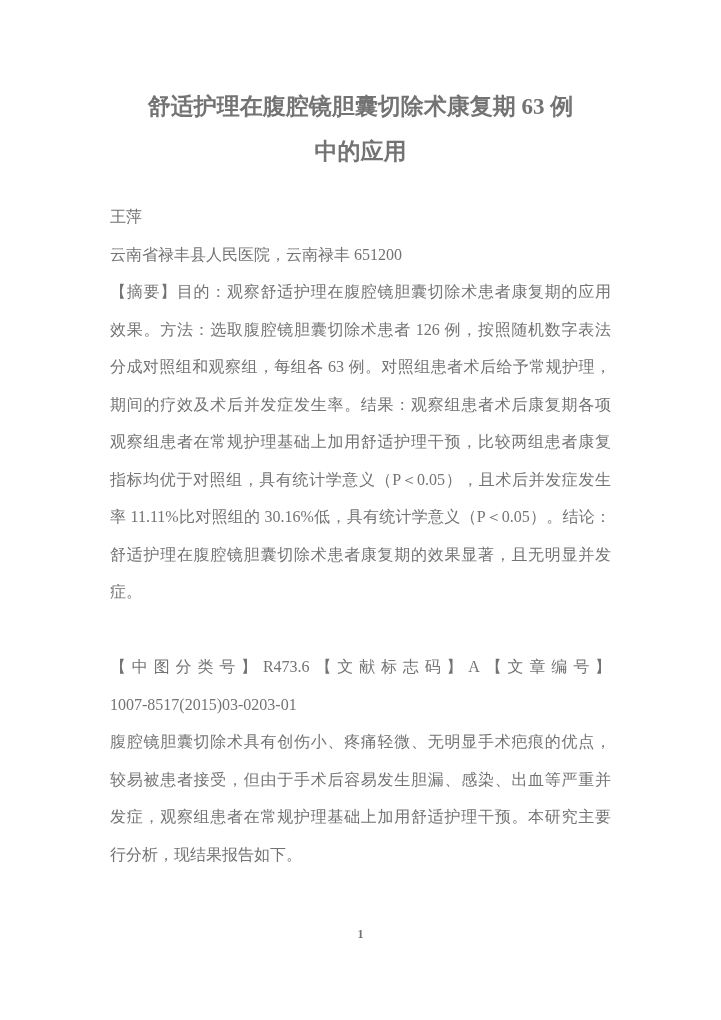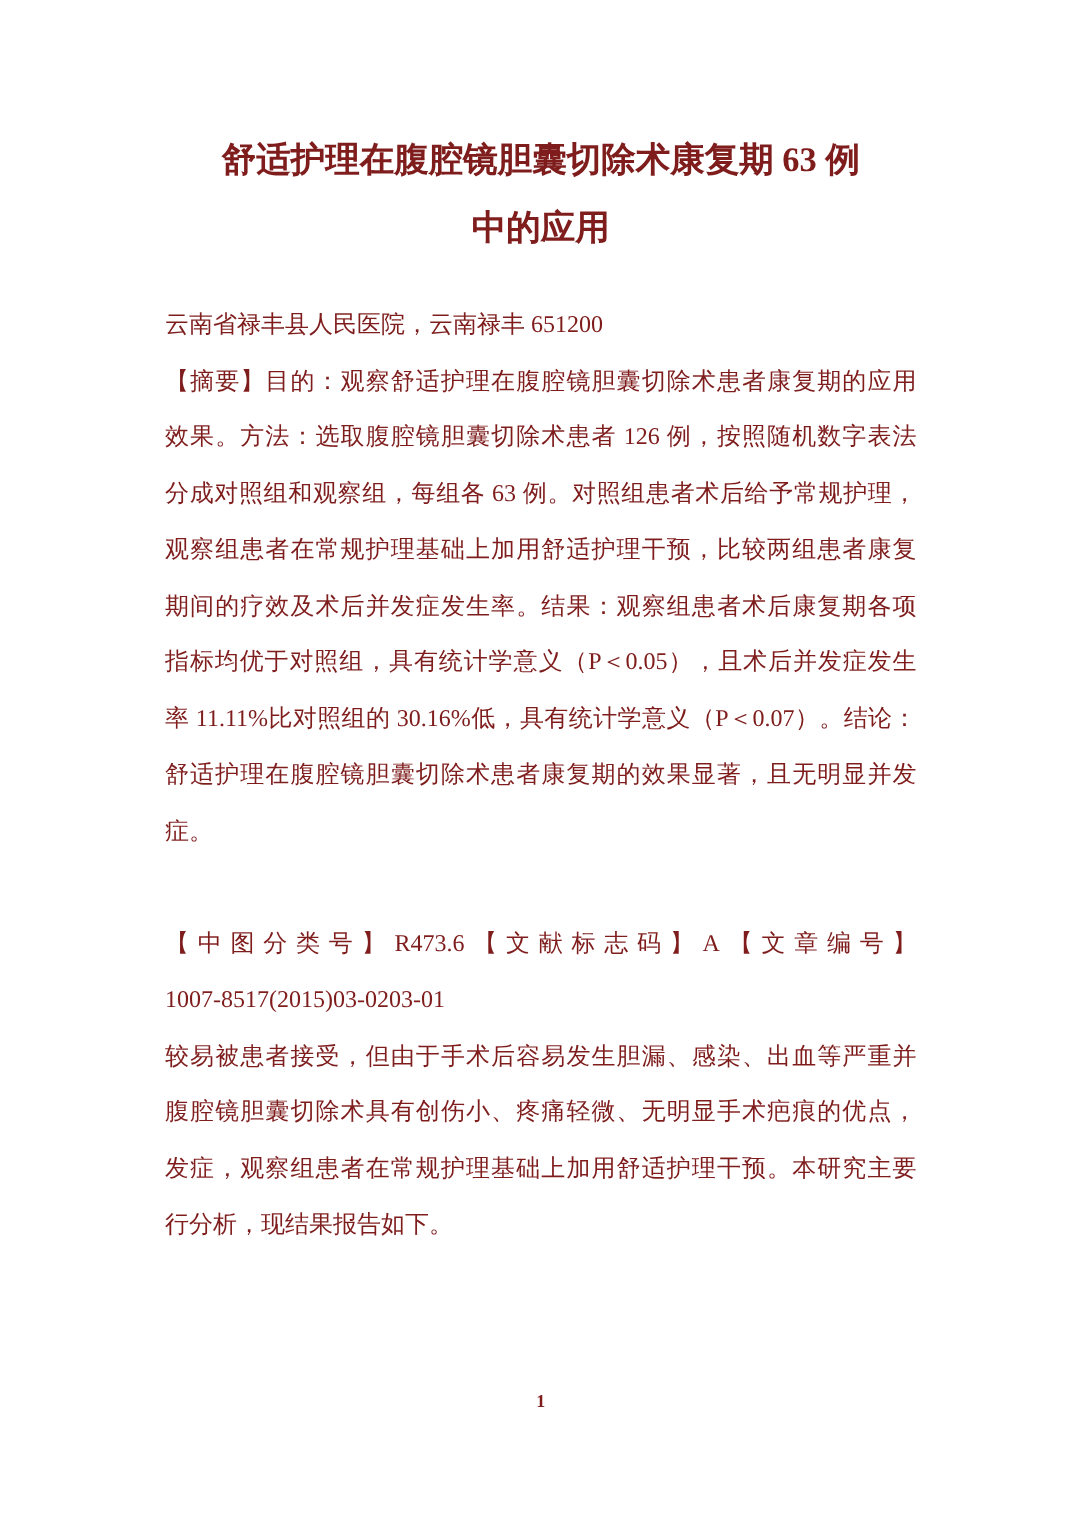--- a/index.html
+++ b/index.html
@@ -5,21 +5,21 @@
   html, body {
     margin: 0;
     padding: 0;
     background: #ffffff;
   }
   .page {
     position: relative;
     width: 721px;
     height: 1020px;
     background: #ffffff;
-    color: #7f1d1d;
+    color: #737373;
     font-family: "Liberation Serif", "DejaVu Serif", serif;
     overflow: hidden;
   }
   .content {
     position: absolute;
     left: 110px;
     top: 84px;
     width: 501px;
   }
   .doc-title {
@@ -60,40 +60,41 @@
 <body>
 
 <div class="page">
   <div class="content">
 
     <h1 class="doc-title">
       <span class="title-line">舒适护理在腹腔镜胆囊切除术康复期 63 例</span>
       <span class="title-line">中的应用</span>
     </h1>
 
+    <div class="line">王萍</div>
     <div class="line">云南省禄丰县人民医院，云南禄丰 651200</div>
 
     <div class="line jline">【摘要】目的：观察舒适护理在腹腔镜胆囊切除术患者康复期的应用</div>
     <div class="line jline">效果。方法：选取腹腔镜胆囊切除术患者 126 例，按照随机数字表法</div>
     <div class="line jline">分成对照组和观察组，每组各 63 例。对照组患者术后给予常规护理，</div>
+    <div class="line jline">期间的疗效及术后并发症发生率。结果：观察组患者术后康复期各项</div>
     <div class="line jline">观察组患者在常规护理基础上加用舒适护理干预，比较两组患者康复</div>
-    <div class="line jline">期间的疗效及术后并发症发生率。结果：观察组患者术后康复期各项</div>
     <div class="line jline">指标均优于对照组，具有统计学意义（P＜0.05），且术后并发症发生</div>
-    <div class="line jline">率 11.11%比对照组的 30.16%低，具有统计学意义（P＜0.07）。结论：</div>
+    <div class="line jline">率 11.11%比对照组的 30.16%低，具有统计学意义（P＜0.05）。结论：</div>
     <div class="line jline">舒适护理在腹腔镜胆囊切除术患者康复期的效果显著，且无明显并发</div>
     <div class="line">症。</div>
 
     <div class="line">
       
     </div>
 
     <div class="line jline">【中图分类号】R473.6【文献标志码】A【文章编号】</div>
     <div class="line">1007-8517(2015)03-0203-01</div>
 
+    <div class="line jline">腹腔镜胆囊切除术具有创伤小、疼痛轻微、无明显手术疤痕的优点，</div>
     <div class="line jline">较易被患者接受，但由于手术后容易发生胆漏、感染、出血等严重并</div>
-    <div class="line jline">腹腔镜胆囊切除术具有创伤小、疼痛轻微、无明显手术疤痕的优点，</div>
     <div class="line jline">发症，观察组患者在常规护理基础上加用舒适护理干预。本研究主要</div>
     <div class="line">行分析，现结果报告如下。</div>
 
   </div>
 
   <div class="page-number">1</div>
 </div>
 
 </body></html>

